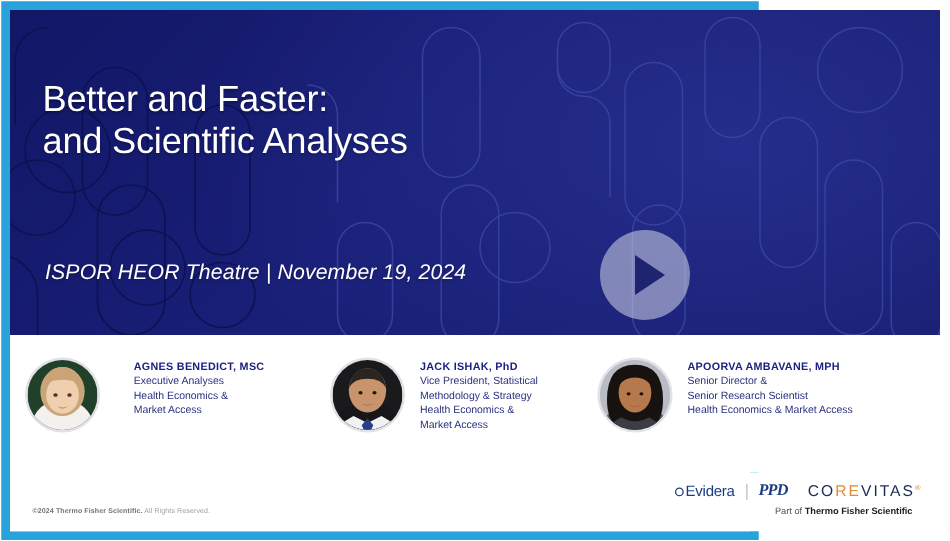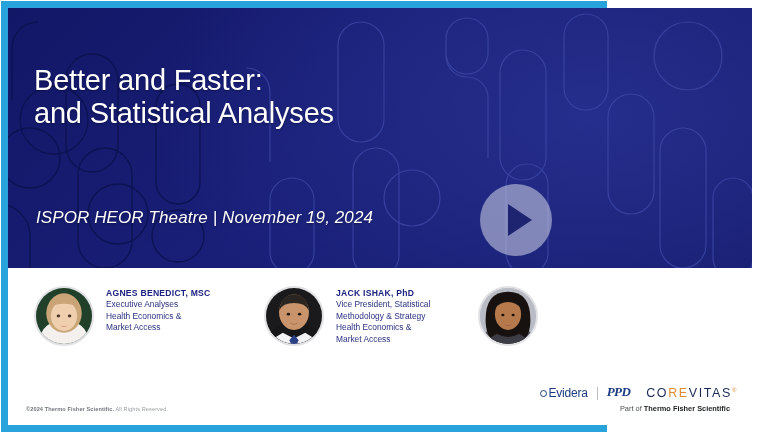--- a/index.html
+++ b/index.html
@@ -88,21 +88,21 @@
     left:8px;top:268px;
     width:744px;height:110px;
     background:#ffffff;
   }
   .speaker{
     position:absolute;
     top:18px;
     display:flex;
     align-items:flex-start;
   }
-  .sp1{left:26px;}
+  .sp1{left:12px;gap:15px;}
   .sp2{left:256px;}
   .sp3{left:470px;}
   .avatar{
     width:60px;height:60px;
     border-radius:50%;
     border:2px solid #E2E2E6;
     box-sizing:border-box;
     overflow:hidden;
     position:relative;
     flex:0 0 auto;
@@ -232,21 +232,21 @@
         <rect x="70" y="140" width="54" height="120" rx="27"></rect>
         <circle cx="110" cy="206" r="30"></circle>
         <path d="M-10 196 a32 32 0 0 1 32 32 l0 40"></path>
         <rect x="148" y="76" width="44" height="120" rx="22"></rect>
         <circle cx="170" cy="228" r="26"></circle>
       </g>
     </svg>
 
     <div class="title-block">
       <div class="title-line">Better and Faster:</div>
-      <div class="title-line">and Statistical Analyses</div>
+      <div class="title-line">and Scientific Analyses</div>
     </div>
 
     <div class="subtitle">ISPOR HEOR Theatre | November 19, 2024</div>
 
     <div class="play-btn">
       <div class="play-tri"></div>
     </div>
   </div>
 
   <div class="speakers">
@@ -302,20 +302,26 @@
           <ellipse cx="30" cy="58" rx="28" ry="20" fill="#56565e"></ellipse>
           <path d="M6 34 q0 -30 24 -30 q24 0 24 30 q0 18 -10 24 h-28 q-10 -6 -10 -24z" fill="#17120f"></path>
           <ellipse cx="30" cy="28" rx="14" ry="17" fill="#b5794c"></ellipse>
           <path d="M16 22 q3 -14 14 -14 q11 0 14 14 q-5 -7 -14 -7 q-9 0 -14 7z" fill="#17120f"></path>
           <ellipse cx="24.5" cy="29" rx="1.7" ry="1.4" fill="#1d1108"></ellipse>
           <ellipse cx="35.5" cy="29" rx="1.7" ry="1.4" fill="#1d1108"></ellipse>
           <path d="M25 38 q5 4 10 0 q-5 5 -10 0z" fill="#8a4a43"></path>
           <path d="M18 49 q12 7 24 0 l8 5 v8 H10 v-8z" fill="#3c3c44"></path>
         </svg>
       </div>
+      <div class="sp-text">
+        <div class="sp-name">APOORVA AMBAVANE, MPH</div>
+        <div class="sp-role">Senior Director &amp;</div>
+        <div class="sp-role">Senior Research Scientist</div>
+        <div class="sp-role">Health Economics &amp; Market Access</div>
+      </div>
     </div>
   </div>
 
   <div class="footer">
     <div class="copyright">
       <b>©2024 Thermo Fisher Scientific.</b><span> All Rights Reserved.</span>
     </div>
 
     <div class="logos">
       <div class="logo-row">

